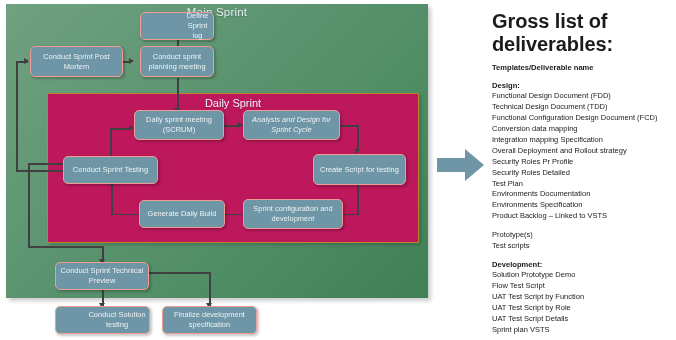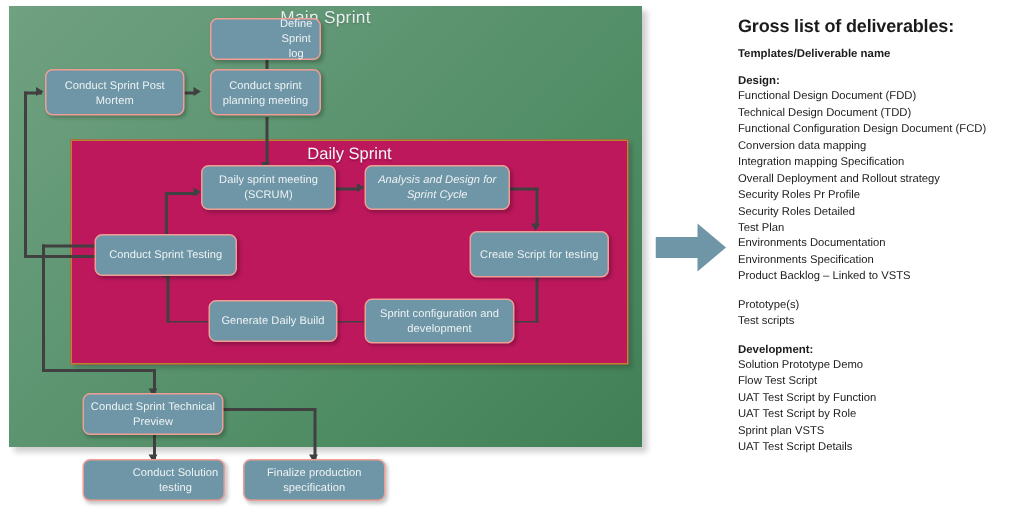--- a/index.html
+++ b/index.html
@@ -132,21 +132,21 @@
   
   .deliverables {
     position: absolute;
     left: 492px;
     top: 4px;
     width: 184px;
     height: 332px;
     color: #1b1b1b;
   }
   .deliv-title {
-    font-size: 12px;
+    font-size: 20px;
     font-weight: bold;
     margin: 6px 0 7px 0;
     letter-spacing: -.1px;
   }
   .deliv-subtitle {
     font-size: 7.6px;
     font-weight: bold;
     margin-bottom: 9px;
   }
   .deliv-group-head {
@@ -262,21 +262,21 @@
 
   <div class="node" style="left:55px; top:262px; width:94px; height:28px;">
     <span>Conduct Sprint Technical Preview</span>
   </div>
 
   <div class="node" style="left:55px; top:306px; width:95px; height:28px;padding-left:32px;">
     <span>Conduct Solution testing</span>
   </div>
 
   <div class="node" style="left:162px; top:306px; width:95px; height:28px;">
-    <span>Finalize production specification</span>
+    <span>Finalize development specification</span>
   </div>
 
   <svg class="block-arrow" viewBox="0 0 48 34">
     <polygon points="0,10 28,10 28,1 47,17 28,33 28,24 0,24" fill="#6f96a6"></polygon>
   </svg>
 
   <div class="deliverables">
 
     <div class="deliv-title">Gross list of deliverables:</div>
 
@@ -308,19 +308,19 @@
 
     <div class="deliv-gap"></div>
 
     <div class="deliv-group-head">Development:</div>
 
     <div>
       <div class="deliv-line">Solution Prototype Demo</div>
       <div class="deliv-line">Flow Test Script</div>
       <div class="deliv-line">UAT Test Script by Function</div>
       <div class="deliv-line">UAT Test Script by Role</div>
+      <div class="deliv-line">UAT Test Script Details</div>
       <div class="deliv-line">Sprint plan VSTS</div>
-      <div class="deliv-line">UAT Test Script Details</div>
     </div>
 
   </div>
 
 </div>
 
 </body></html>

